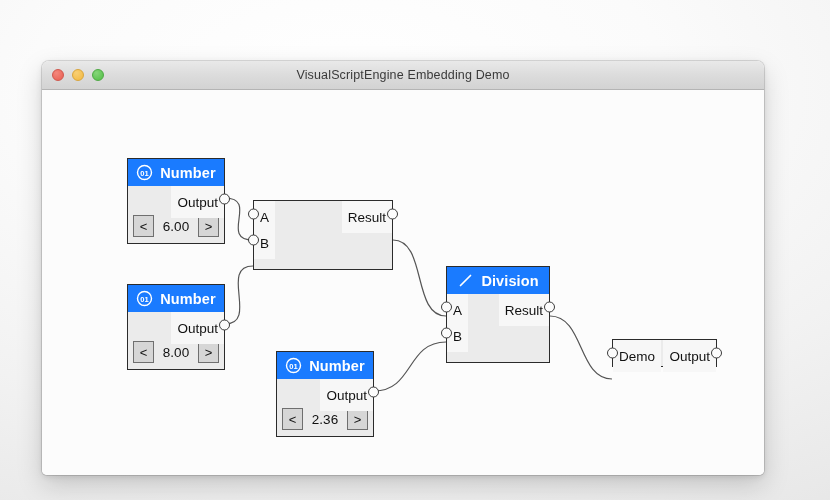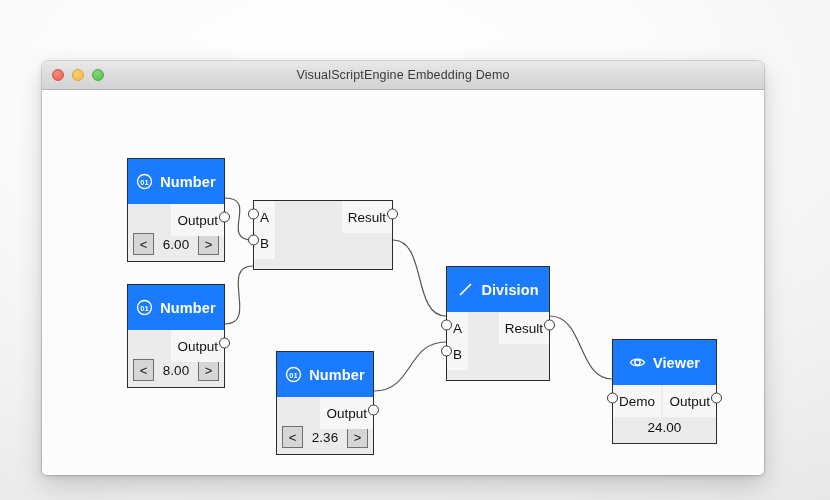--- a/index.html
+++ b/index.html
@@ -96,21 +96,21 @@
   .node {
     position: absolute;
     box-sizing: border-box;
     border: 1px solid #2b2b2b;
     background: #ebebeb;
     font-size: 13px;
     color: #111;
     user-select: none;
   }
   .node-header {
-    height: 45px;
+    height: 27px;
     background: #1a7bff;
     color: #ffffff;
     display: flex;
     align-items: center;
     justify-content: center;
     gap: 7px;
     font-size: 14.5px;
     font-weight: bold;
     letter-spacing: 0.1px;
   }
@@ -331,37 +331,27 @@
               </div>
               <div class="slot-row">
                 <span class="conn in"></span>
                 <span class="slot-label in">B</span>
                 <span class="spacer"></span>
               </div>
               <div class="filler" style="height: 16px;"></div>
             </div>
           </div>
           <div class="node" style="left: 570px; top: 249px; width: 105px;">
-            <div class="node-header">
-              <span class="hicon">
-                <svg width="17" height="17" viewBox="0 0 17 17">
-                  <path d="M1.5 8.5 C4 4.2, 13 4.2, 15.5 8.5 C13 12.8, 4 12.8, 1.5 8.5 Z" fill="none" stroke="#fff" stroke-width="1.4"></path>
-                  <circle cx="8.5" cy="8.5" r="2.6" fill="none" stroke="#fff" stroke-width="1.4"></circle>
-                </svg>
-              </span>
-              <span>Viewer</span>
-            </div>
             <div class="node-body">
               <div class="slot-row">
                 <span class="conn in"></span>
                 <span class="slot-label in">Demo</span>
                 <span class="spacer"></span>
                 <span class="slot-label out">Output</span>
                 <span class="conn out"></span>
               </div>
-              <div class="viewer-value">24.00</div>
             </div>
           </div>
         </div>
     </div>
 
   </div>
 </div>
 
 </body></html>

